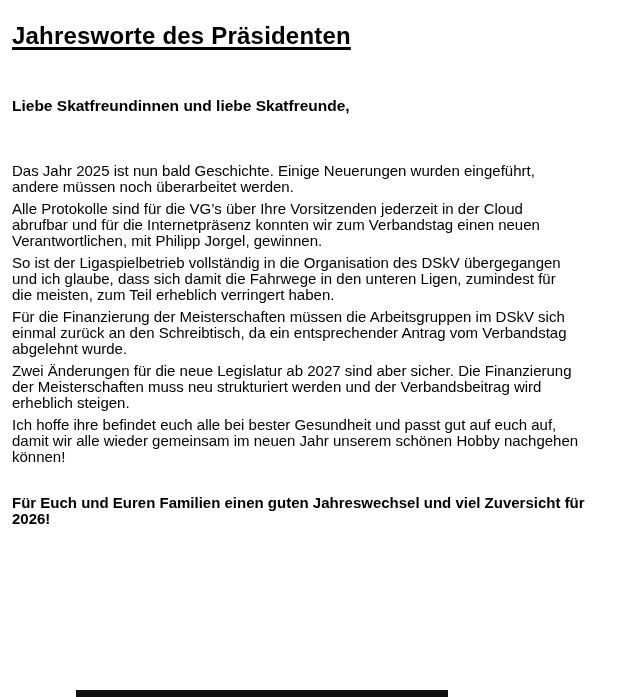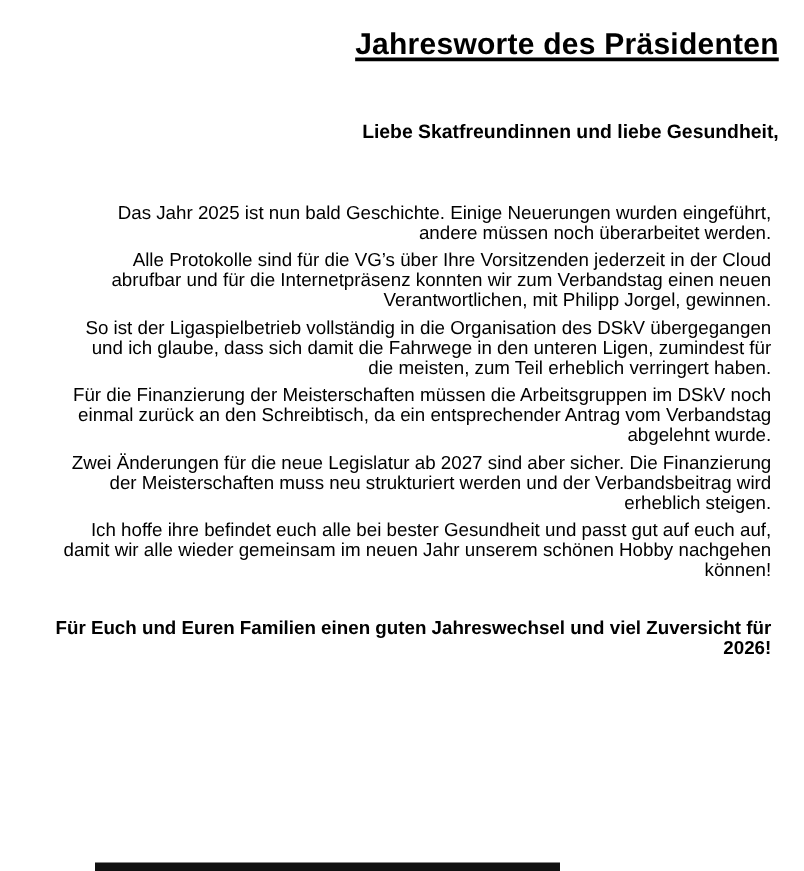--- a/index.html
+++ b/index.html
@@ -11,21 +11,20 @@
     position: relative;
     width: 643px;
     height: 697px;
     background: #ffffff;
     overflow: hidden;
     font-family: "Liberation Sans", "DejaVu Sans", sans-serif;
     color: #000000;
   }
   .content {
     padding: 0 20px 0 12px;
-    text-align: right;
   }
   .title {
     margin: 22px 0 0 0;
     font-size: 24px;
     line-height: 28px;
     font-weight: bold;
     letter-spacing: 0.2px;
     text-decoration: underline;
     text-decoration-thickness: 2.5px;
     text-underline-offset: 3px;
@@ -60,34 +59,34 @@
   }
 </style>
 </head>
 <body>
 
 <div class="page">
   <div class="content">
 
     <h1 class="title">Jahresworte des Präsidenten</h1>
 
-    <p class="salutation">Liebe Skatfreundinnen und liebe Gesundheit,</p>
+    <p class="salutation">Liebe Skatfreundinnen und liebe Skatfreunde,</p>
 
     <p class="para first">Das Jahr 2025 ist nun bald Geschichte. Einige Neuerungen wurden eingeführt,
 andere müssen noch überarbeitet werden.</p>
 
     <p class="para">Alle Protokolle sind für die VG’s über Ihre Vorsitzenden jederzeit in der Cloud
 abrufbar und für die Internetpräsenz konnten wir zum Verbandstag einen neuen
 Verantwortlichen, mit Philipp Jorgel, gewinnen.</p>
 
     <p class="para">So ist der Ligaspielbetrieb vollständig in die Organisation des DSkV übergegangen
 und ich glaube, dass sich damit die Fahrwege in den unteren Ligen, zumindest für
 die meisten, zum Teil erheblich verringert haben.</p>
 
-    <p class="para">Für die Finanzierung der Meisterschaften müssen die Arbeitsgruppen im DSkV noch
+    <p class="para">Für die Finanzierung der Meisterschaften müssen die Arbeitsgruppen im DSkV sich
 einmal zurück an den Schreibtisch, da ein entsprechender Antrag vom Verbandstag
 abgelehnt wurde.</p>
 
     <p class="para">Zwei Änderungen für die neue Legislatur ab 2027 sind aber sicher. Die Finanzierung
 der Meisterschaften muss neu strukturiert werden und der Verbandsbeitrag wird
 erheblich steigen.</p>
 
     <p class="para">Ich hoffe ihre befindet euch alle bei bester Gesundheit und passt gut auf euch auf,
 damit wir alle wieder gemeinsam im neuen Jahr unserem schönen Hobby nachgehen
 können!</p>

